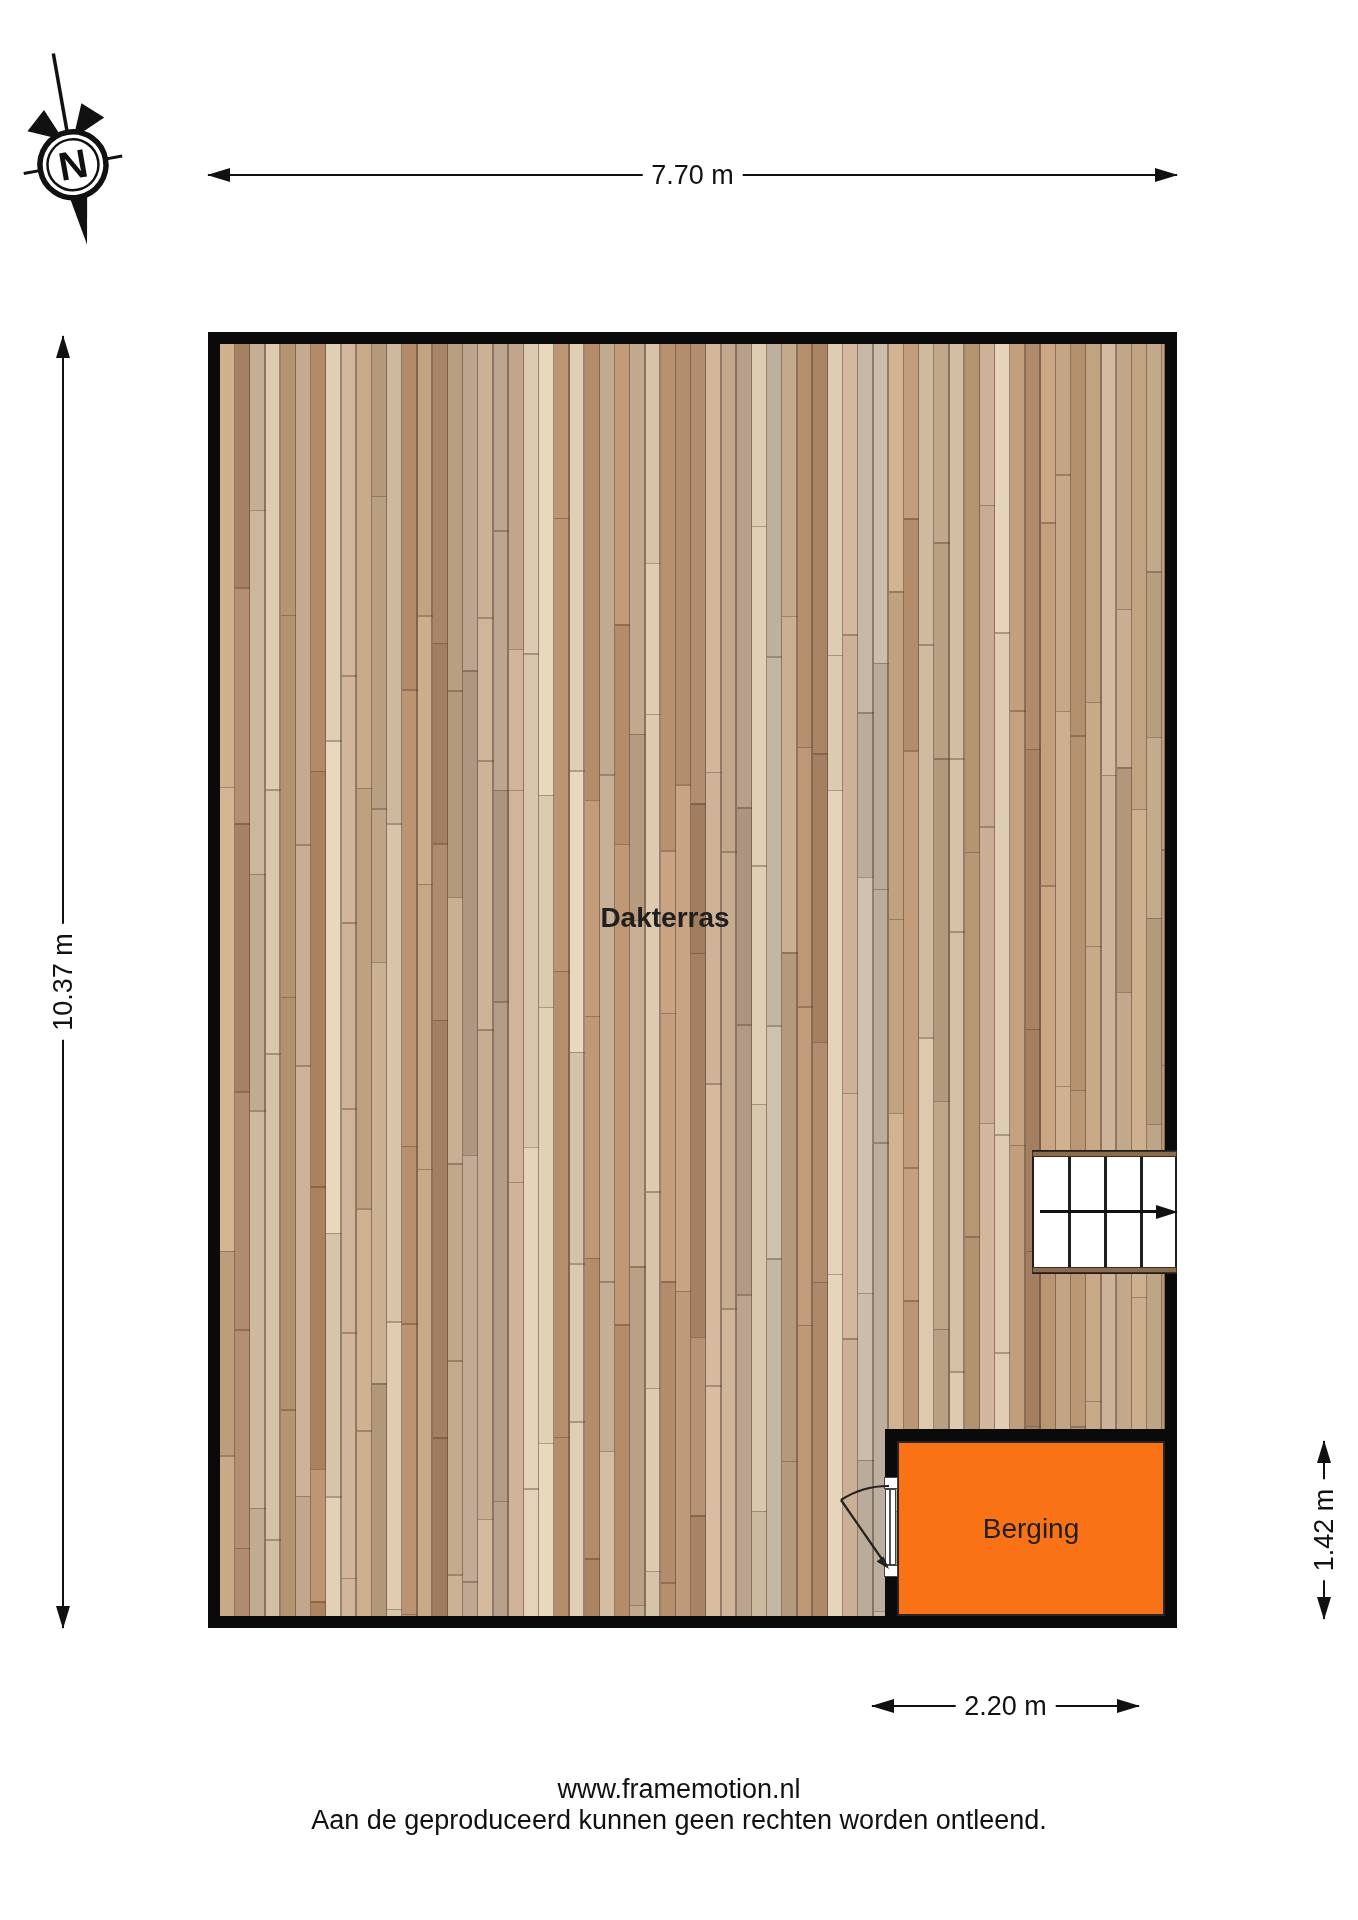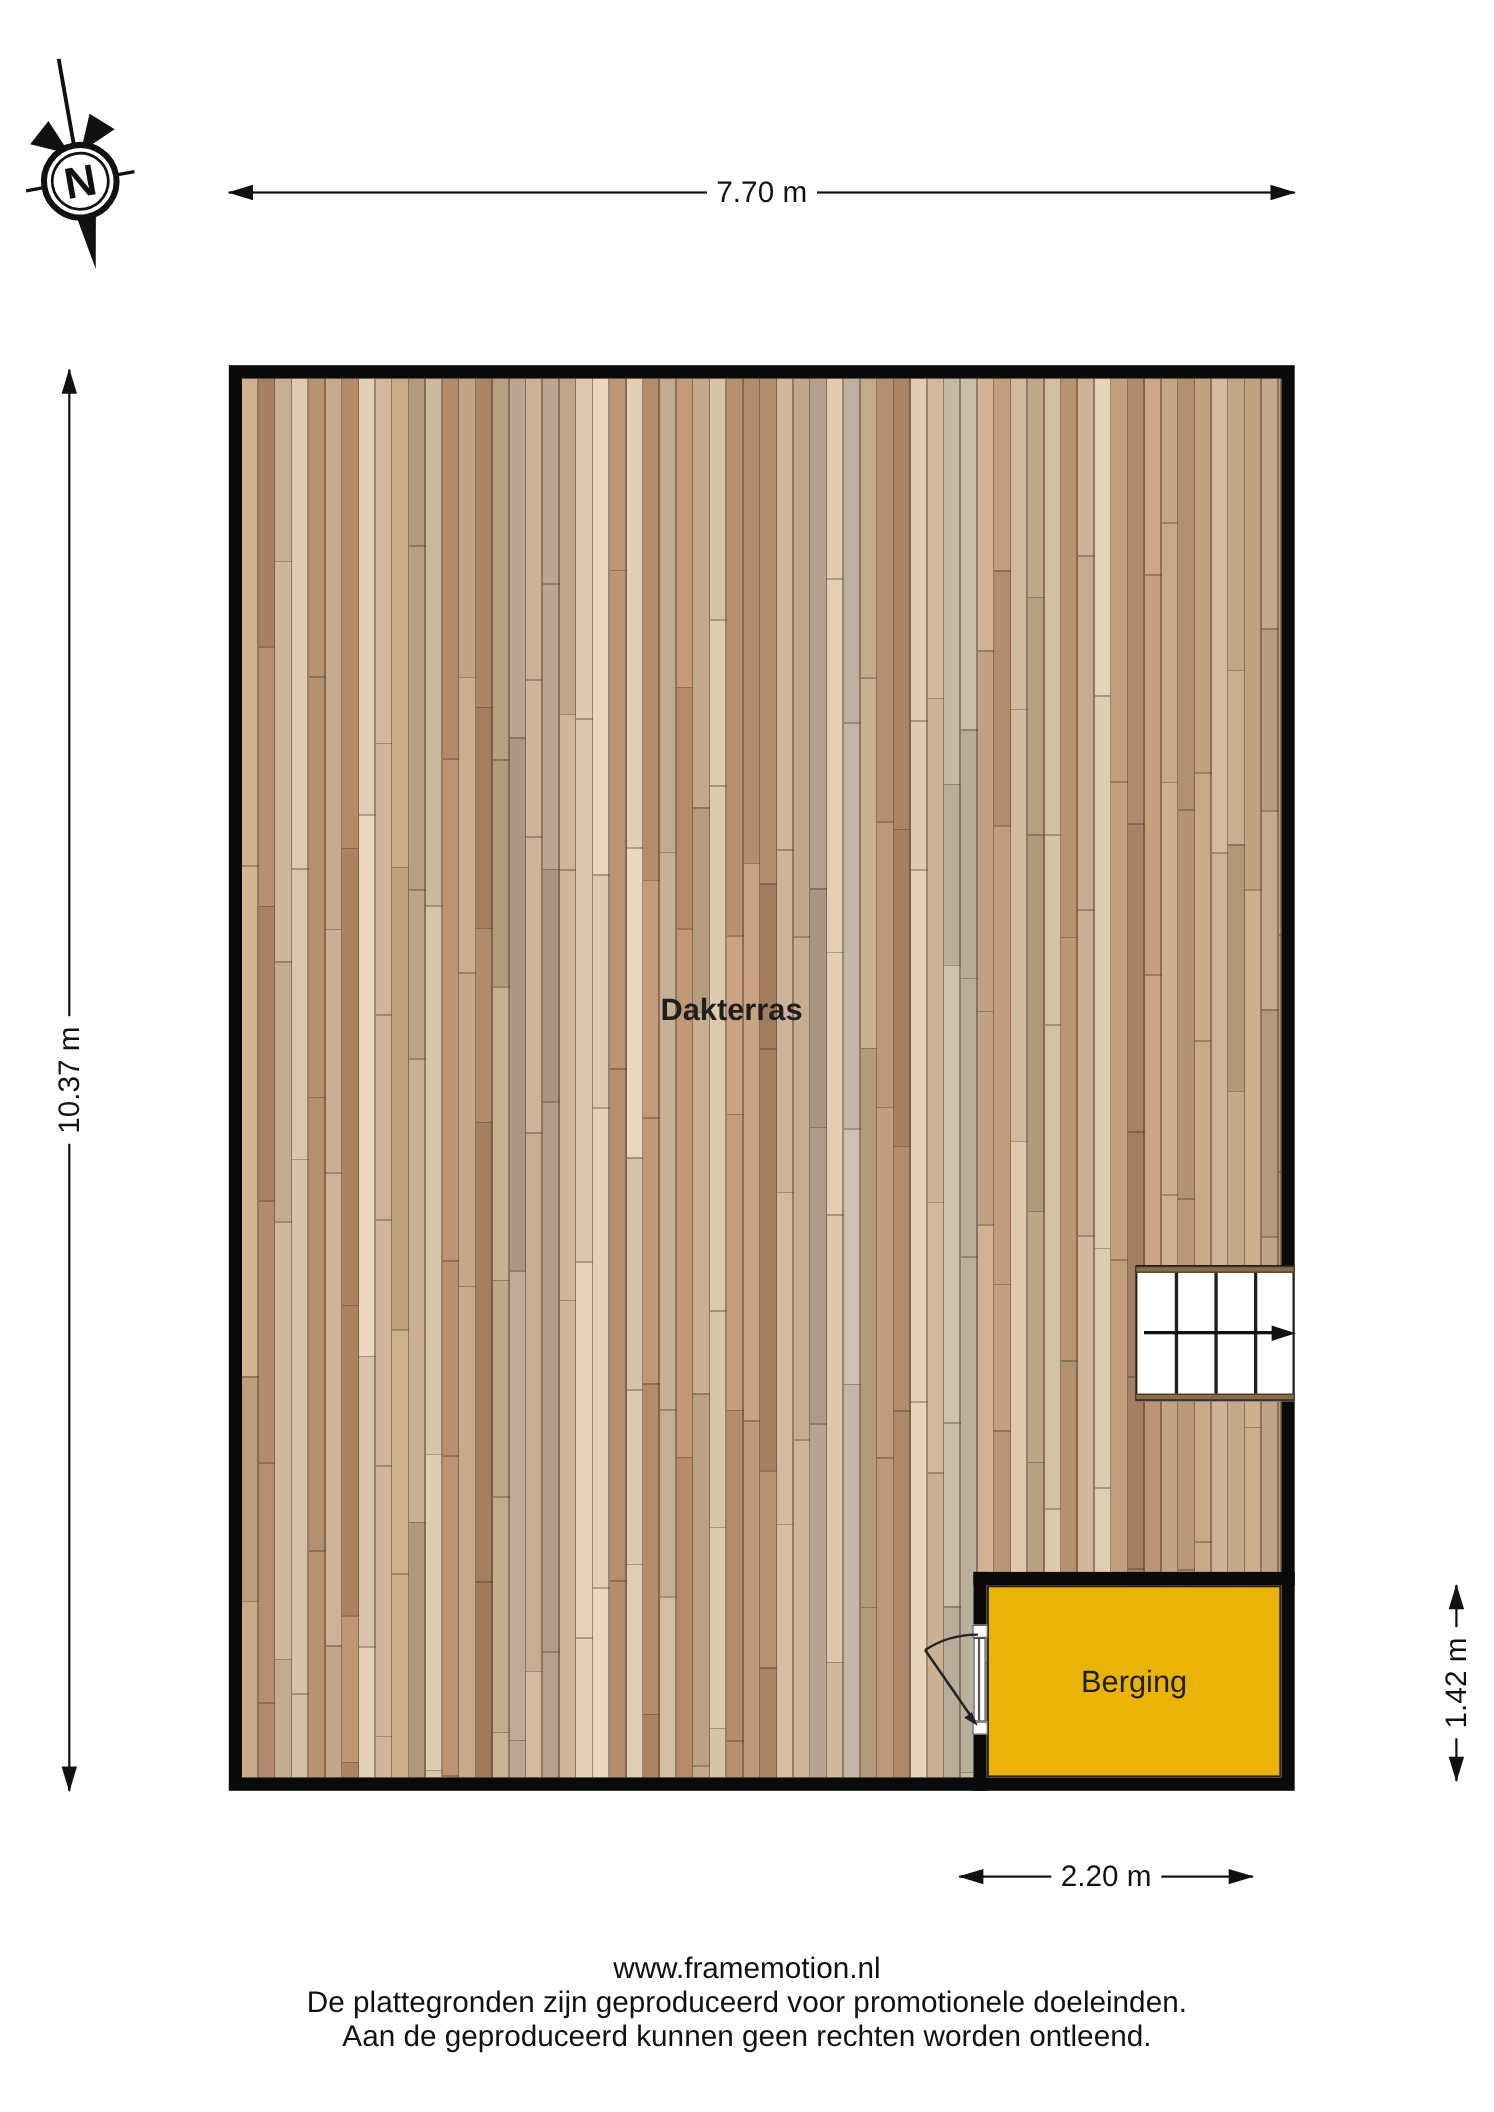--- a/index.html
+++ b/index.html
@@ -674,21 +674,21 @@
   <div class="tread" style="left:70px;"></div>
   <div class="tread" style="left:106px;"></div>
 </div>
 <div class="abs stair-arrow-line"></div>
 <div class="abs stair-arrow-head"></div>
 
 <div class="abs st-wall" style="left: 885px; top: 1429px; width: 292px; height: 12px; background: rgb(10, 10, 10);"></div>
 <div class="abs st-wall" style="left: 885px; top: 1429px; width: 12px; height: 48px; background: rgb(10, 10, 10);"></div>
 <div class="abs st-wall" style="left: 885px; top: 1577px; width: 12px; height: 51px; background: rgb(10, 10, 10);"></div>
 
-<div class="abs storage-floor" style="background: #eab308;">
+<div class="abs storage-floor" style="background: #f97316;">
   <span class="room-label">Berging</span>
 </div>
 
 <div class="abs jamb" style="top:1477px;"></div>
 <div class="abs jamb" style="top:1565px;"></div>
 <div class="abs door-leaf"></div>
 <svg class="abs" style="left:825px;top:1470px;" width="80" height="110" viewBox="0 0 80 110">
   <path d="M 64 16 A 86 86 0 0 0 16 30" fill="none" stroke="#222" stroke-width="2.2"></path>
   <line x1="16" y1="30" x2="61" y2="95" stroke="#222" stroke-width="2.2"></line>
   <polygon points="64,99 51.5,91.5 58.5,86.5" fill="#222"></polygon>
@@ -703,15 +703,14 @@
 
 <div class="abs dim-h" style="left:872px;top:1696px;width:267px;height:20px;">
   <div class="dim-line-h"></div>
   <div class="ah ah-left"></div>
   <div class="ah ah-right"></div>
   <span class="dim-label">2.20 m</span>
 </div>
 
 <div class="abs footer">
   <div>www.framemotion.nl</div>
-  <div>De plattegronden zijn geproduceerd voor promotionele doeleinden.</div>
   <div>Aan de geproduceerd kunnen geen rechten worden ontleend.</div>
 </div>
 
 </body></html>

